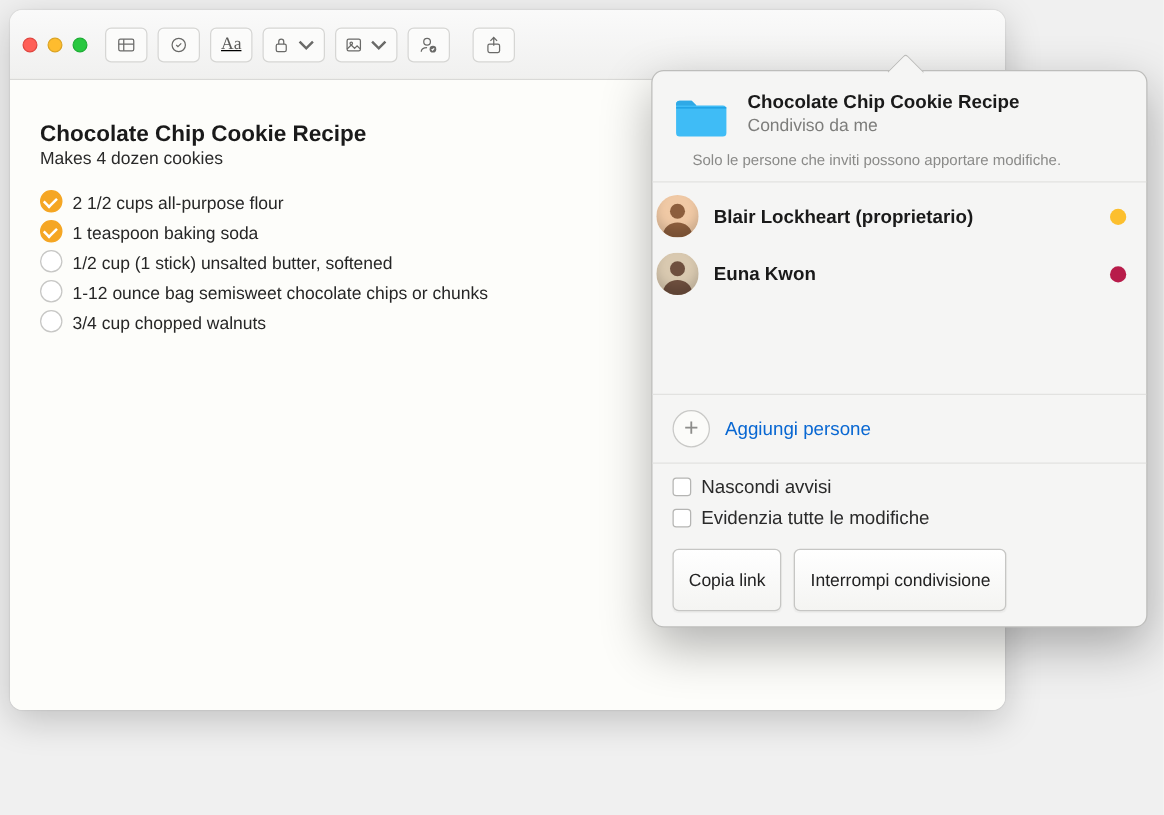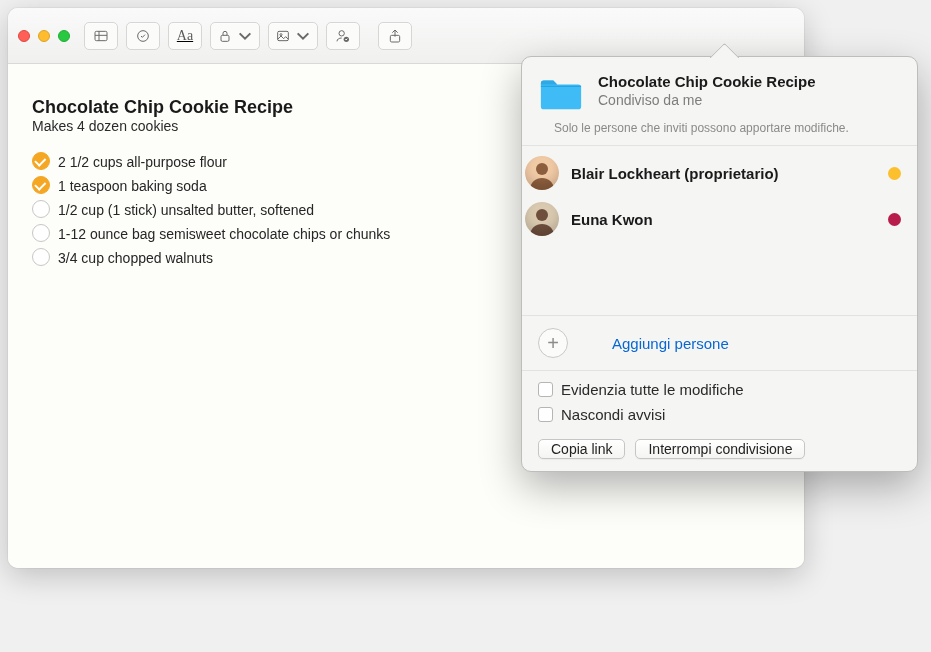--- a/index.html
+++ b/index.html
@@ -126,28 +126,28 @@
   .pop-hint{font-size:12px;color:#8a8a88;padding:2px 16px 10px 32px; border-bottom:1px solid #e2e2e0;}
   .people{padding:10px 16px 18px 3px; border-bottom:1px solid #e2e2e0; display:flex; flex-direction:column; gap:12px; min-height:170px;}
   .person{display:flex;align-items:center;gap:12px;}
   .avatar{width:34px;height:34px;border-radius:50%;flex-shrink:0; position:relative; overflow:hidden;}
   .avatar::after{content:"";position:absolute;inset:0;border-radius:50%;box-shadow:inset 0 -6px 8px rgba(0,0,0,0.15);}
   .avatar svg{width:100%;height:100%;}
   .person-name{font-weight:700;font-size:15px;color:#1a1a1a;flex:1;}
   .status-dot{width:13px;height:13px;border-radius:50%;}
   .add-row{display:flex;align-items:center;gap:12px;padding:12px 16px;border-bottom:1px solid #e2e2e0;}
   .plus-circle{width:30px;height:30px;border-radius:50%;border:1px solid #c9c9c7;background:#fbfbf9;display:flex;align-items:center;justify-content:center;color:#8d8d8b;font-size:20px;line-height:1;}
-  .add-label{color:#0867d2;font-size:15px;margin-left:32px;}
+  .add-label{color:#0867d2;font-size:15px;}
   .options{padding:10px 16px 4px 16px;display:flex;flex-direction:column;gap:8px;}
   .opt-row{display:flex;align-items:center;gap:8px;font-size:15px;color:#2a2a2a;}
   .checkbox{width:15px;height:15px;border:1px solid #b5b5b3;border-radius:3px;background:#fff;}
   .btn-row{display:flex;gap:10px;padding:12px 16px 0 16px;}
   .mac-btn{
     border:1px solid #c6c6c4; background:linear-gradient(#ffffff,#f4f4f2);
-    border-radius:5px; padding:1px 12px; font-size:14px;color:#222;
+    border-radius:5px; padding:16px 12px; font-size:14px;color:#222;
     box-shadow:0 1px 1px rgba(0,0,0,0.04);
   }
 </style>
 </head>
 <body>
 
 <div class="window">
 
   <div class="titlebar">
     <div class="traffic">
@@ -275,25 +275,25 @@
     </div>
 
   <div class="add-row">
     <div class="plus-circle">+</div>
     <div class="add-label">Aggiungi persone</div>
   </div>
 
   <div class="options" id="options">
       <div class="opt-row">
         <div class="checkbox"></div>
-        <span>Evidenzia tutte le modifiche</span>
+        <span>Nascondi avvisi</span>
       </div>
       <div class="opt-row">
         <div class="checkbox"></div>
-        <span>Nascondi avvisi</span>
+        <span>Evidenzia tutte le modifiche</span>
       </div>
     </div>
 
   <div class="btn-row">
     <button class="mac-btn">Copia link</button>
     <button class="mac-btn">Interrompi condivisione</button>
   </div>
 </div>
 
 </body></html>

